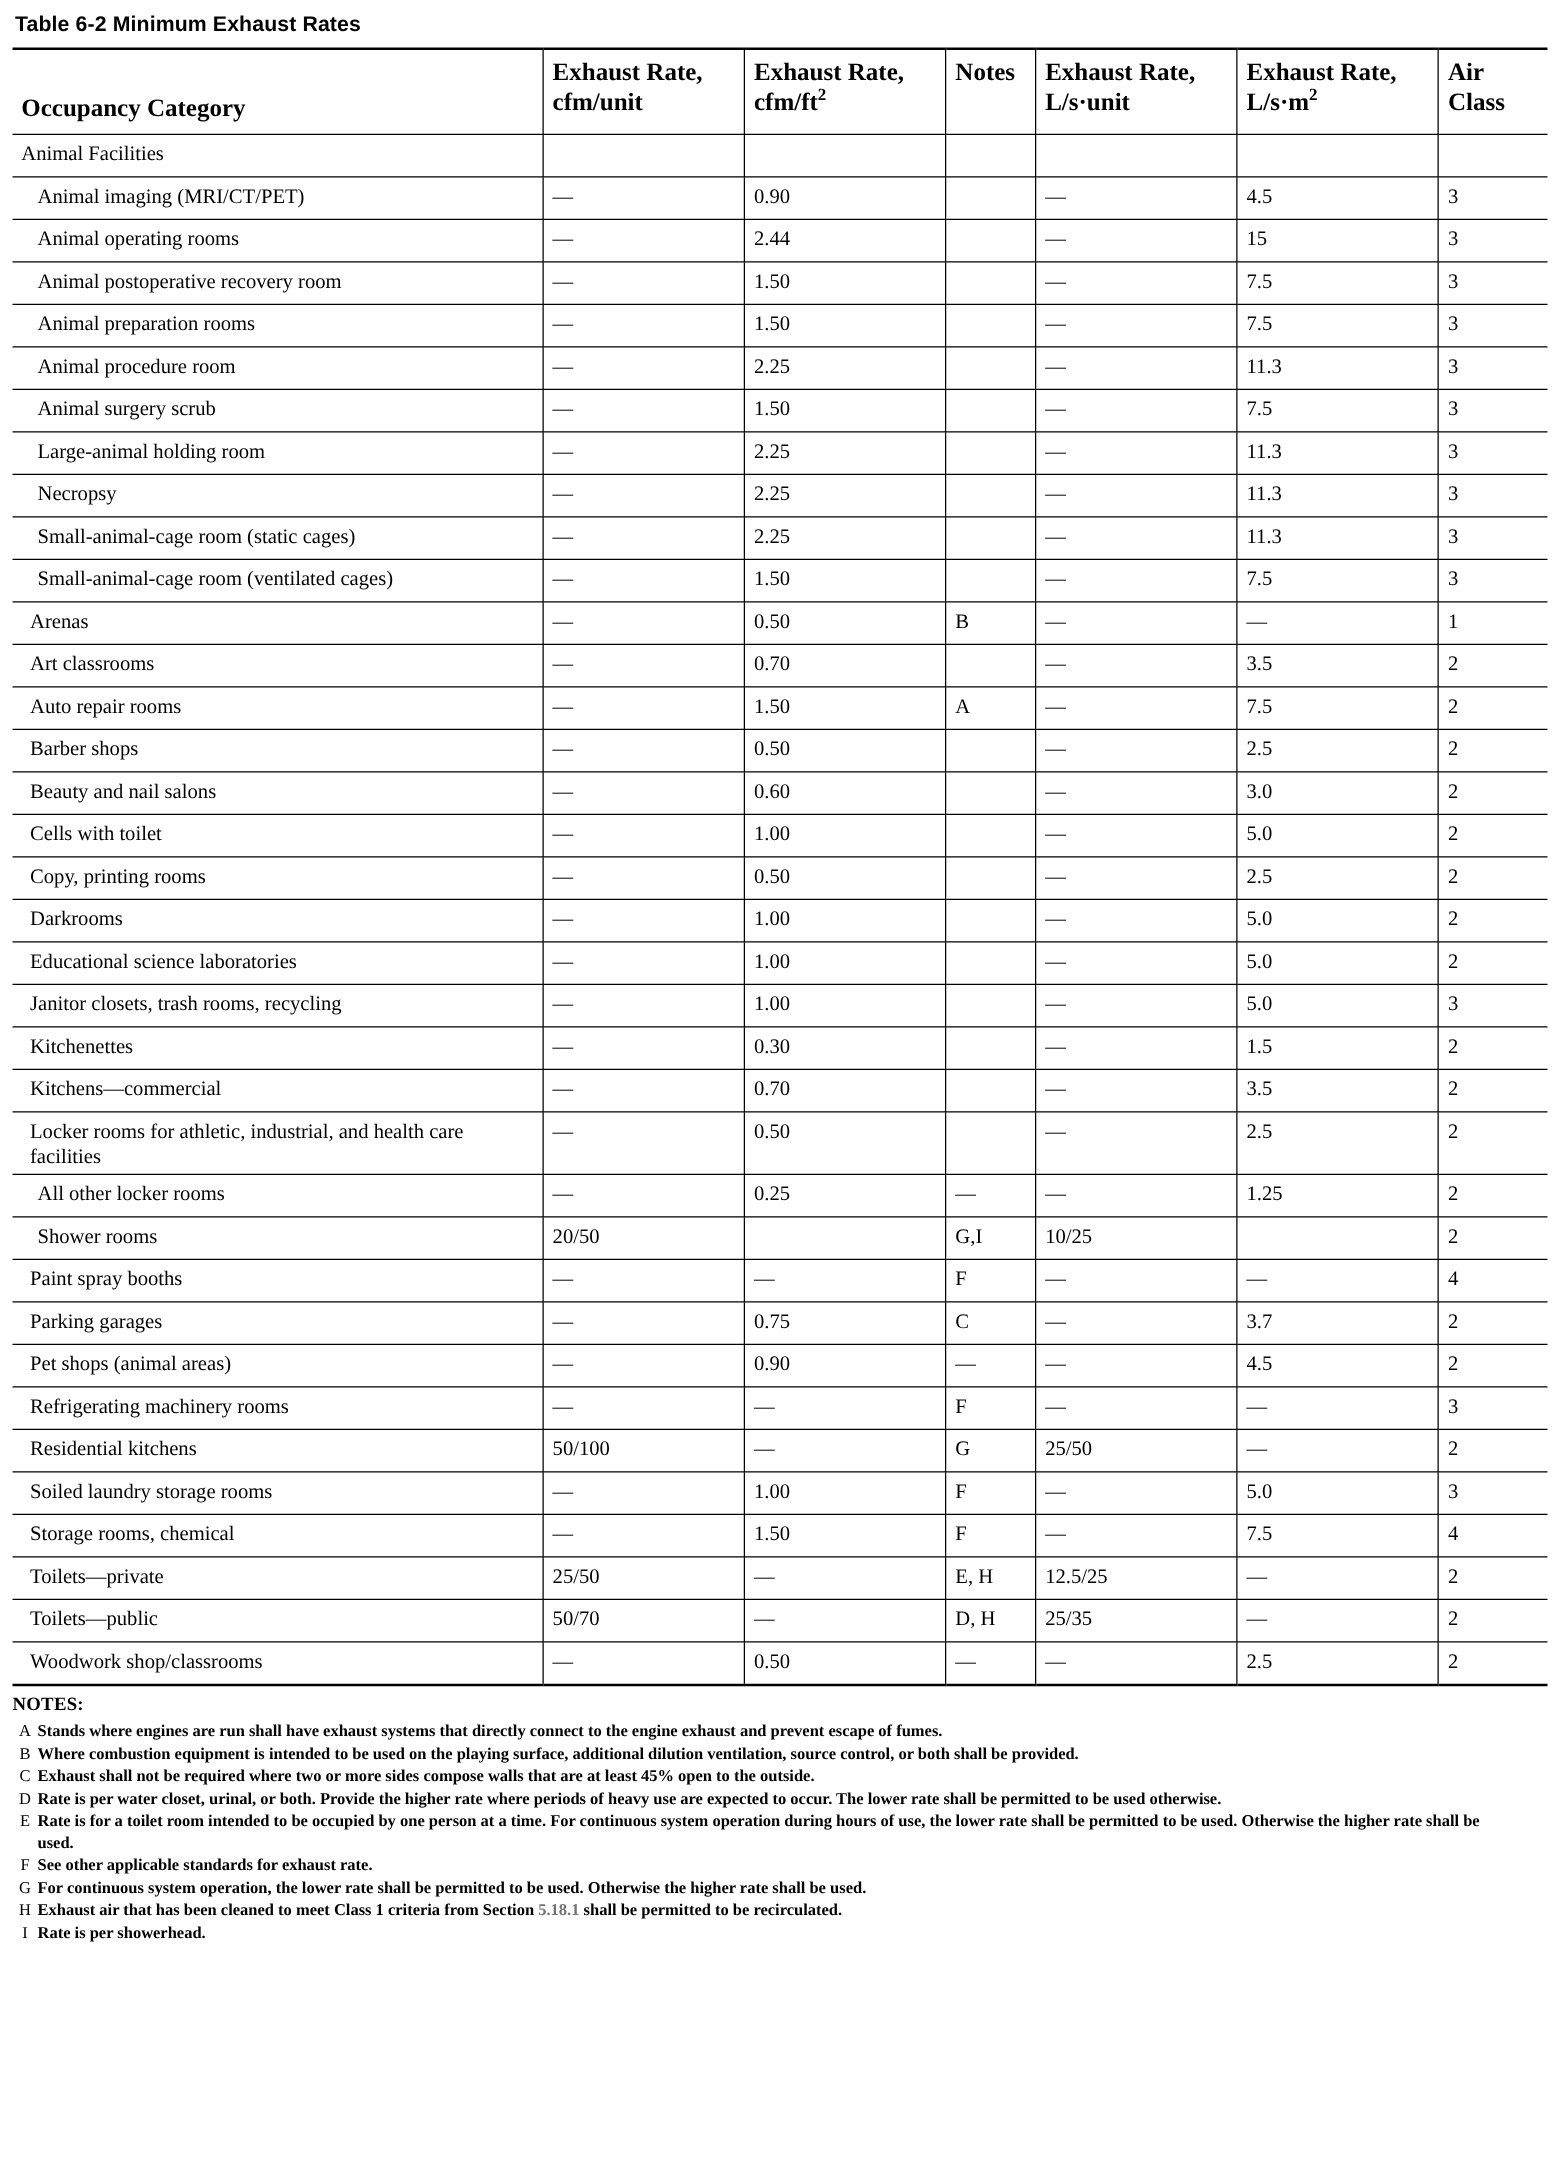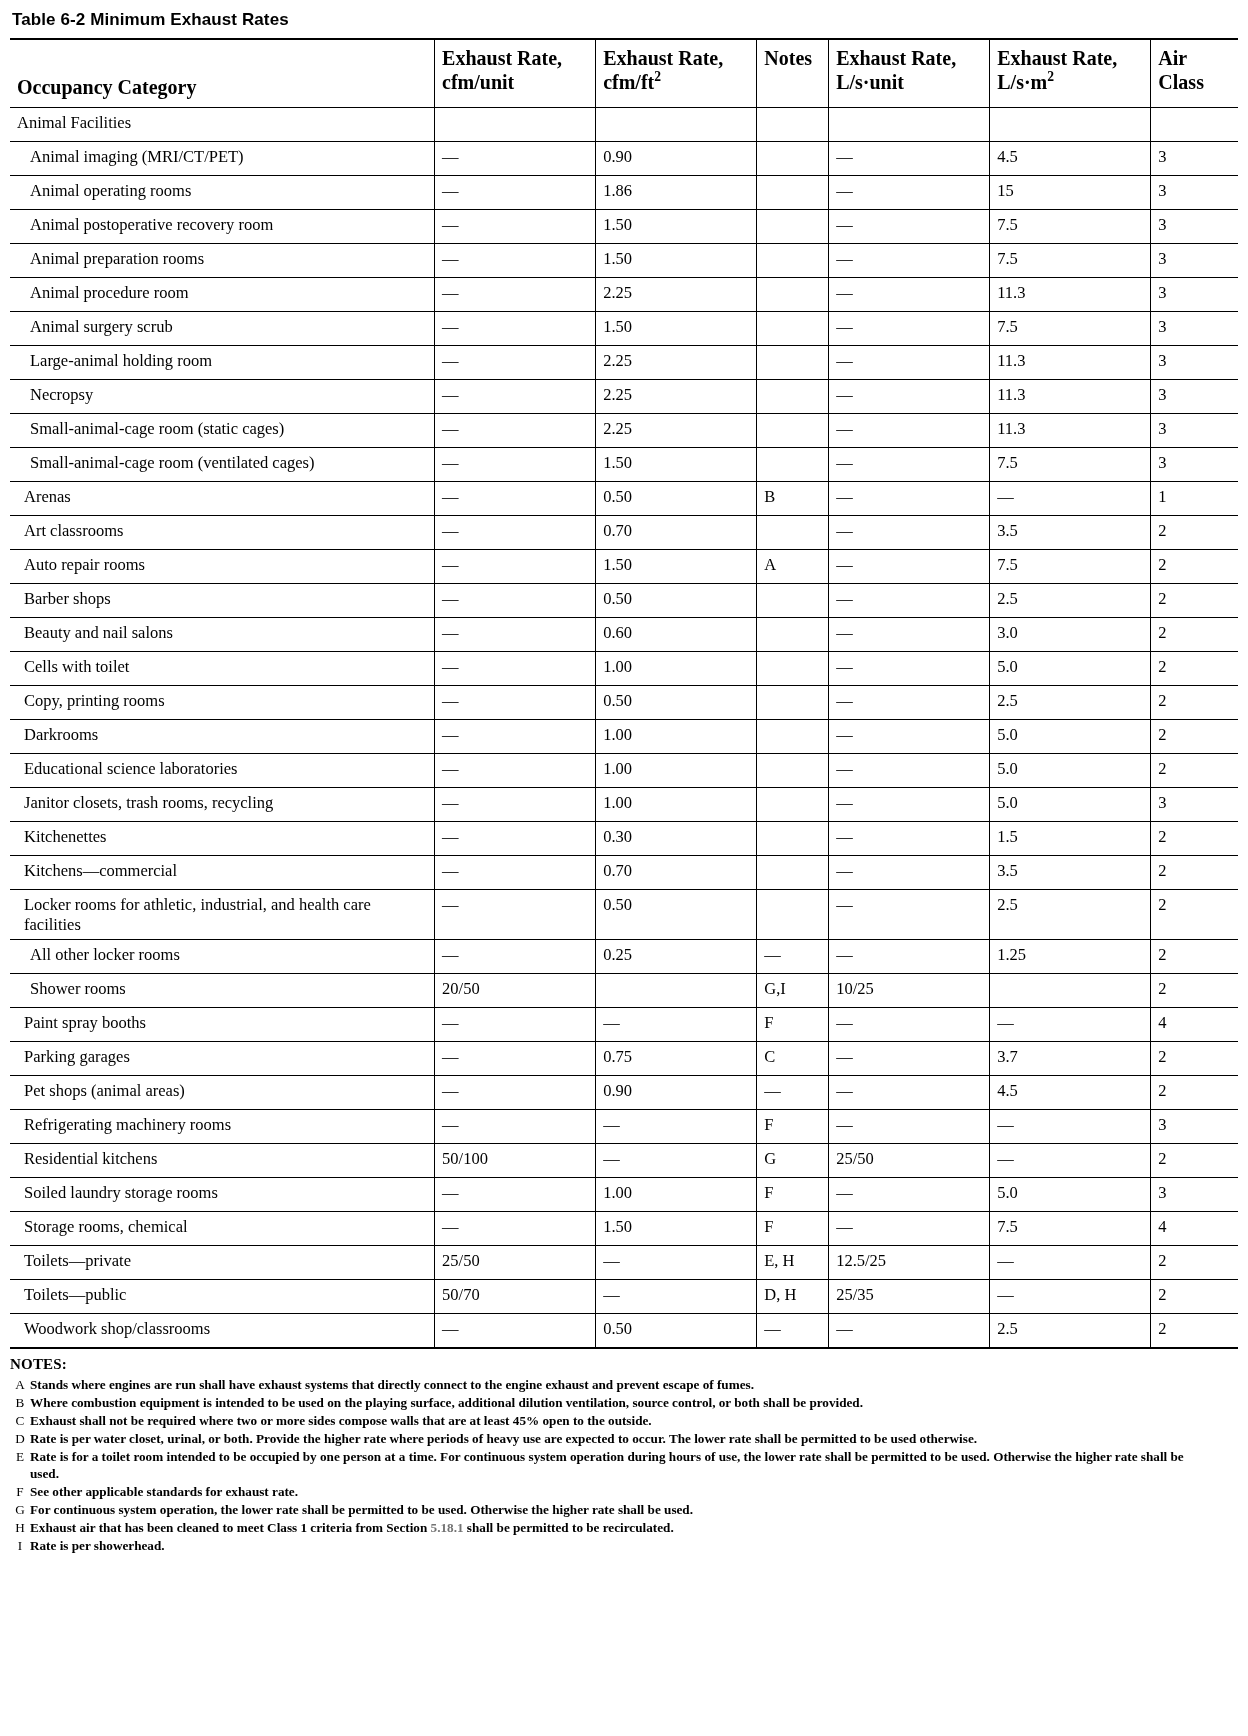--- a/index.html
+++ b/index.html
@@ -171,21 +171,21 @@
           <td class="">—</td>
           <td class="">0.90</td>
           <td class=""></td>
           <td class="">—</td>
           <td class="">4.5</td>
           <td class="last">3</td>
         </tr>
         <tr>
           <td class="first indent1">Animal operating rooms</td>
           <td class="">—</td>
-          <td class="">1.86</td>
+          <td class="">2.44</td>
           <td class=""></td>
           <td class="">—</td>
           <td class="">15</td>
           <td class="last">3</td>
         </tr>
         <tr>
           <td class="first indent1">Animal postoperative recovery room</td>
           <td class="">—</td>
           <td class="">1.50</td>
           <td class=""></td>

